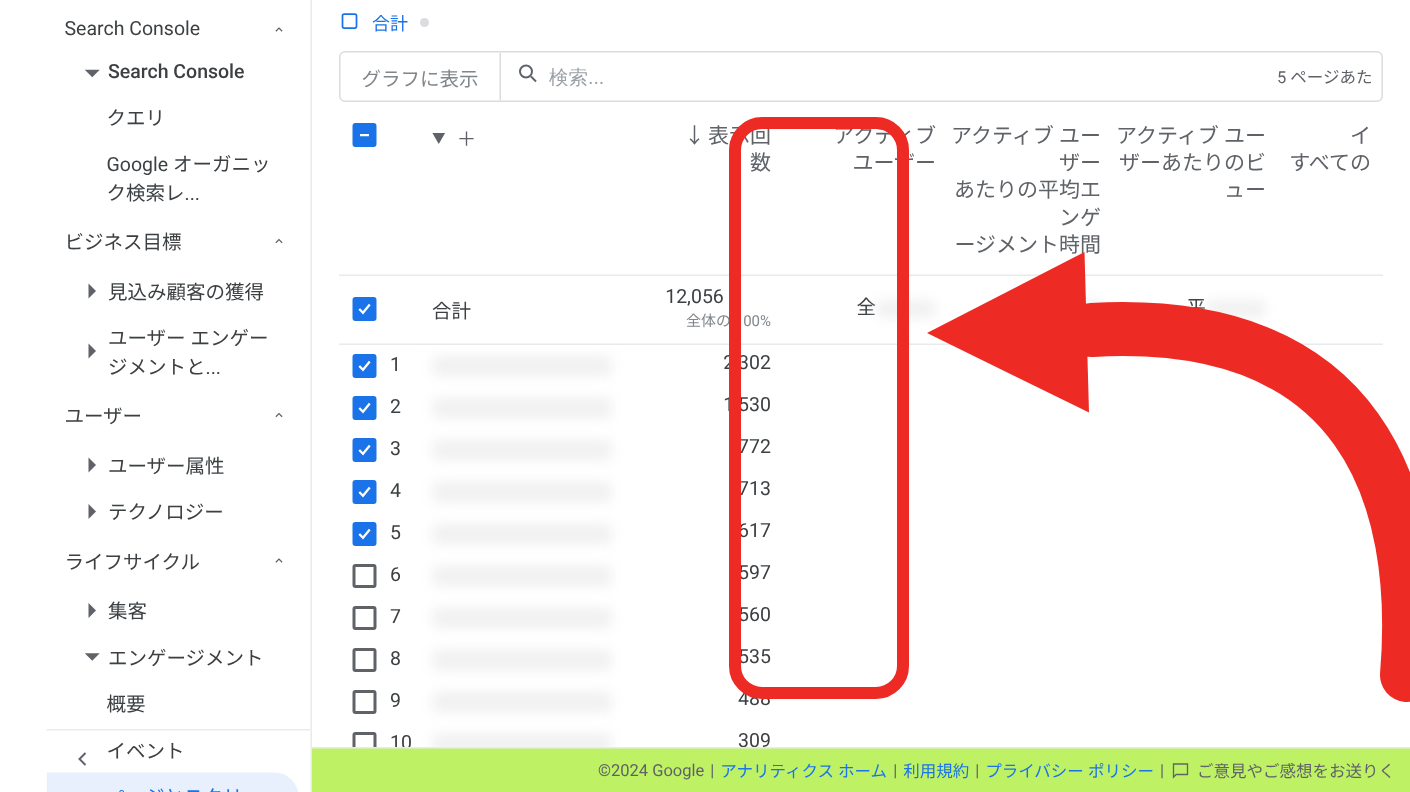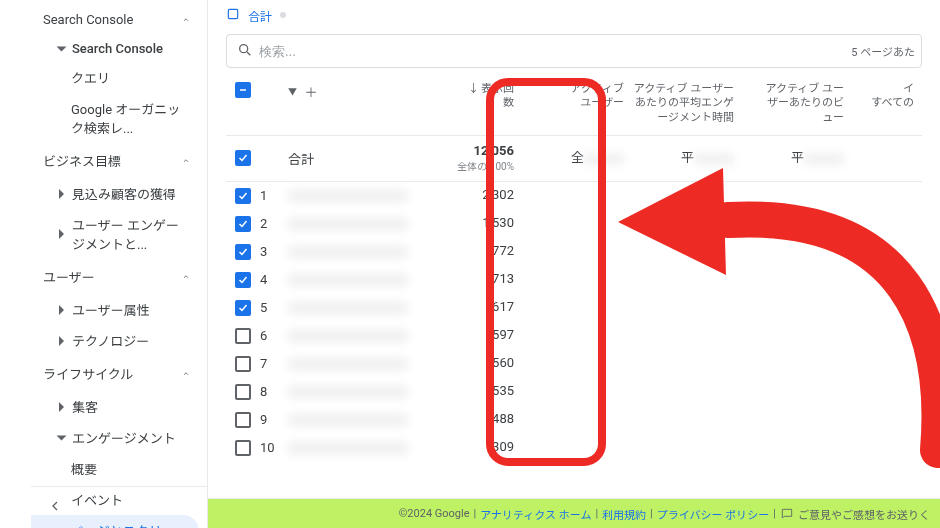--- a/index.html
+++ b/index.html
@@ -28,33 +28,33 @@
   .toolbar-search input { border: none; outline: none; font-size: 13px; flex: 1; color: #3c4043; }
   .toolbar-search input::placeholder { color: #9aa0a6; }
   .page-label { font-size: 11px; color: #5f6368; padding-right: 6px; }
   .mag-icon svg { width: 16px; height: 16px; color: #5f6368; }
   
   .table-wrap { flex: 1; overflow: hidden; padding: 0 18px; }
   .header-row { display: flex; align-items: flex-start; border-bottom: 1px solid #e8eaed; padding: 6px 0 10px; }
   .col-check { width: 34px; display: flex; align-items: center; justify-content: center; }
   .col-num { width: 28px; text-align: left; padding-right: 6px; }
   .col-path { flex: 1.4; display: flex; align-items: center; gap: 6px; }
-  .col-metric { width: 110px; text-align: right; padding-right: 8px; font-size: 11px; color: #5f6368; line-height: 1.3; }
+  .col-metric { width: 110px; text-align: right; padding-right: 8px; font-size: 14px; color: #5f6368; line-height: 1.3; }
   .col-metric.last { width: 70px; }
   .sort-arrow { display: inline-block; margin-right: 2px; }
   .plus-add { color: #5f6368; width: 16px; text-align: center; }
   .checkbox { width: 16px; height: 16px; border: 2px solid #5f6368; border-radius: 2px; display: inline-flex; align-items: center; justify-content: center; cursor: pointer; }
   .checkbox.checked { background: #1a73e8; border-color: #1a73e8; }
   .checkbox.indet { background: #1a73e8; border-color: #1a73e8; }
   .checkbox svg { width: 12px; height: 12px; color: #fff; }
   .row { display: flex; align-items: center; height: 28px; font-size: 13px; }
   .row.total { height: 46px; border-bottom: 1px solid #e8eaed; }
   .row .col-metric { font-size: 13px; color: #3c4043; }
   .row .col-path { color: #3c4043; }
-  .total-main { font-weight: 700; color: #3c4043; }
+  .total-main { font-weight: 400; color: #3c4043; text-align: center; }
   .total-sub { font-size: 10px; color: #80868b; }
   .blur { filter: blur(4px); background: #f1f1f1; border-radius: 4px; height: 14px; width: 120px; }
   .blur.small { width: 40px; height: 12px; }
   
   .highlight-box { position: absolute; border: 8px solid #ee2a24; border-radius: 22px; pointer-events: none; }
   .red-arrow { position: absolute; pointer-events: none; }
   
   .footer { position: absolute; bottom: 0; left: 0; right: 0; height: 30px; border-top: 1px solid #e8eaed; display: flex; align-items: center; justify-content: flex-end; padding: 0 10px; font-size: 11px; color: #5f6368; gap: 4px; background: #bef264; }
   .footer a { color: #1a73e8; text-decoration: none; cursor: pointer; }
   .footer .fb-icon svg { width: 14px; height: 14px; vertical-align: middle; }
@@ -154,20 +154,23 @@
   <div class="main">
     <div class="summary-bar">
       <span><svg class="summary-check" viewBox="0 0 24 24">
             <rect x="4" y="4" width="16" height="16" rx="2" fill="none" stroke="#1a73e8" stroke-width="2"></rect>
           </svg></span>
       <span>合計</span>
       <span style="width:6px;height:6px;border-radius:50%;background:#dadce0"></span>
     </div>
 
     <div class="toolbar">
+      <div class="toolbar-btn">
+        <span>グラフに表示</span>
+      </div>
       <div class="toolbar-search">
         <span class="mag-icon"><svg viewBox="0 0 24 24">
               <circle cx="10" cy="10" r="6" fill="none" stroke="currentColor" stroke-width="2"></circle>
               <path d="M15 15l5 5" stroke="currentColor" stroke-width="2"></path>
             </svg></span>
         <input type="text" placeholder="検索..." style="">
       </div>
       <span class="page-label">5 ページあた</span>
     </div>
 

